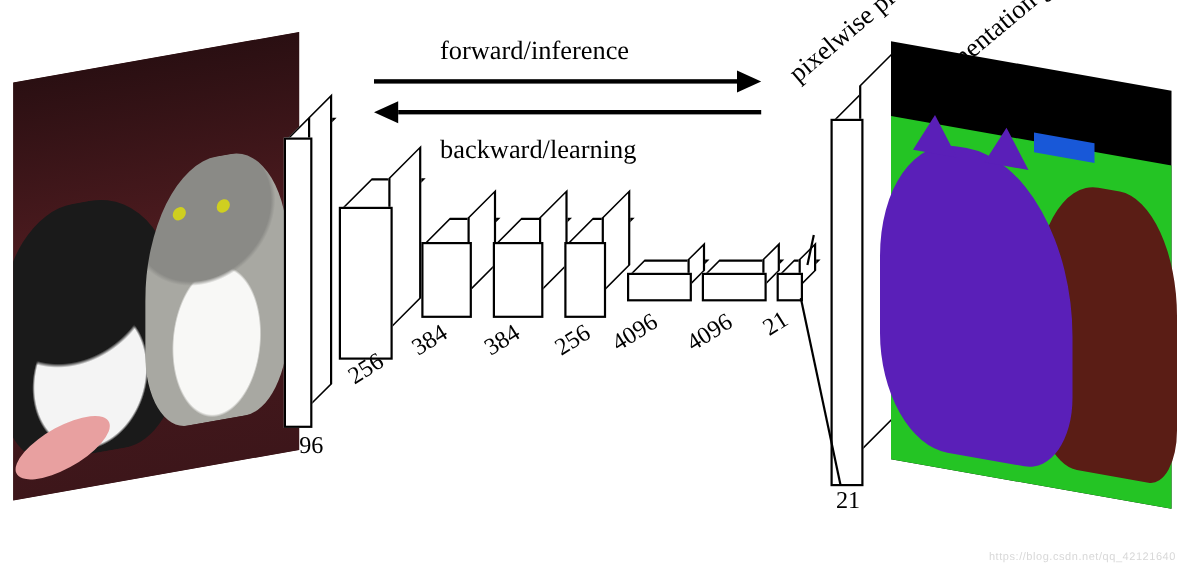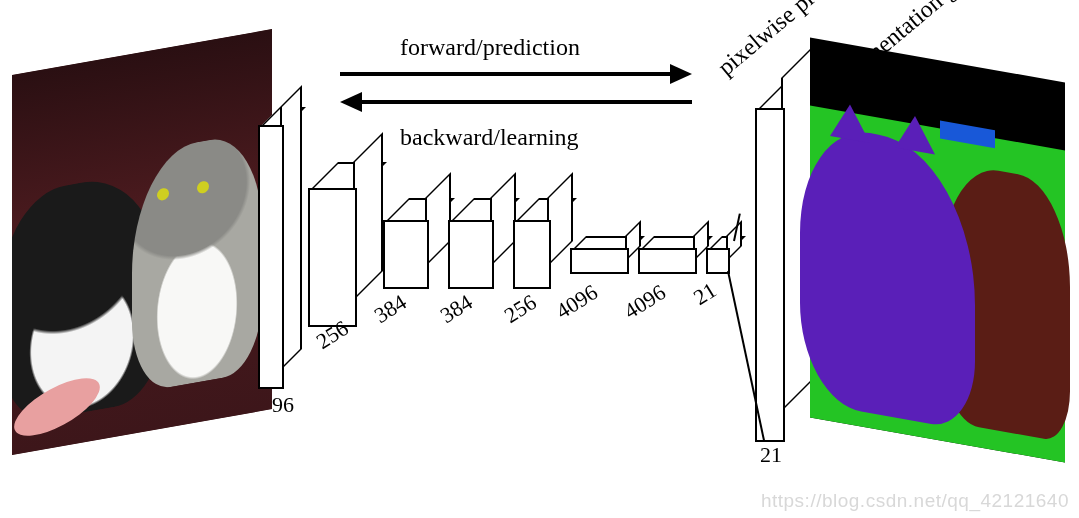--- a/index.html
+++ b/index.html
@@ -48,37 +48,37 @@
   .seg-dog{position:absolute;right:-5px;top:100px;width:130px;height:260px;
     background:#5a1d15;border-radius:45% 40% 20% 30%}
   .seg-cat{position:absolute;left:-10px;top:85px;width:175px;height:280px;
     background:#5a1fb8;border-radius:40% 55% 25% 35%}
   .seg-cat::before{content:"";position:absolute;left:30px;top:-25px;width:0;height:0;
     border-left:20px solid transparent;border-right:20px solid transparent;border-bottom:35px solid #5a1fb8}
   .seg-cat::after{content:"";position:absolute;left:95px;top:-25px;width:0;height:0;
     border-left:20px solid transparent;border-right:20px solid transparent;border-bottom:35px solid #5a1fb8}
   .seg-blue{position:absolute;left:130px;top:60px;width:55px;height:18px;background:#1858d8}
 
-  .watermark{position:absolute;right:10px;bottom:6px;font-family:Arial,sans-serif;font-size:19px;color:#d8d8d8;letter-spacing:.5px}
+  .watermark{position:absolute;right:10px;bottom:6px;font-family:Arial,sans-serif;font-size:10px;color:#d8d8d8;letter-spacing:.5px}
 
   
   .conn{position:absolute;height:2px;background:#000;transform-origin:left center}
 </style>
 </head>
 <body>
 
 <div class="stage">
 
   <div class="input-img">
     <div class="couch"></div>
     <div class="dog"></div>
     <div class="cat"></div>
   </div>
 
-  <div class="arrow-text" style="left:400px;top:34px">forward/prediction</div>
+  <div class="arrow-text" style="left:400px;top:34px">forward/inference</div>
   <div class="arrow-line" style="left:340px;top:72px;width:330px"></div>
   <div class="arrow-head" style="left:670px;top:64px;border-left:22px solid #000"></div>
 
   <div class="arrow-line" style="left:362px;top:100px;width:330px"></div>
   <div class="arrow-head" style="left:340px;top:92px;border-right:22px solid #000"></div>
   <div class="arrow-text" style="left:400px;top:124px">backward/learning</div>
 
   <div class="layer" style="left:258px;top:125px">
     <div class="top" style="left:0;top:-18px;width:22px;height:18px"></div>
     <div class="side" style="left:22px;top:-18px;width:18px;height:260px"></div>

